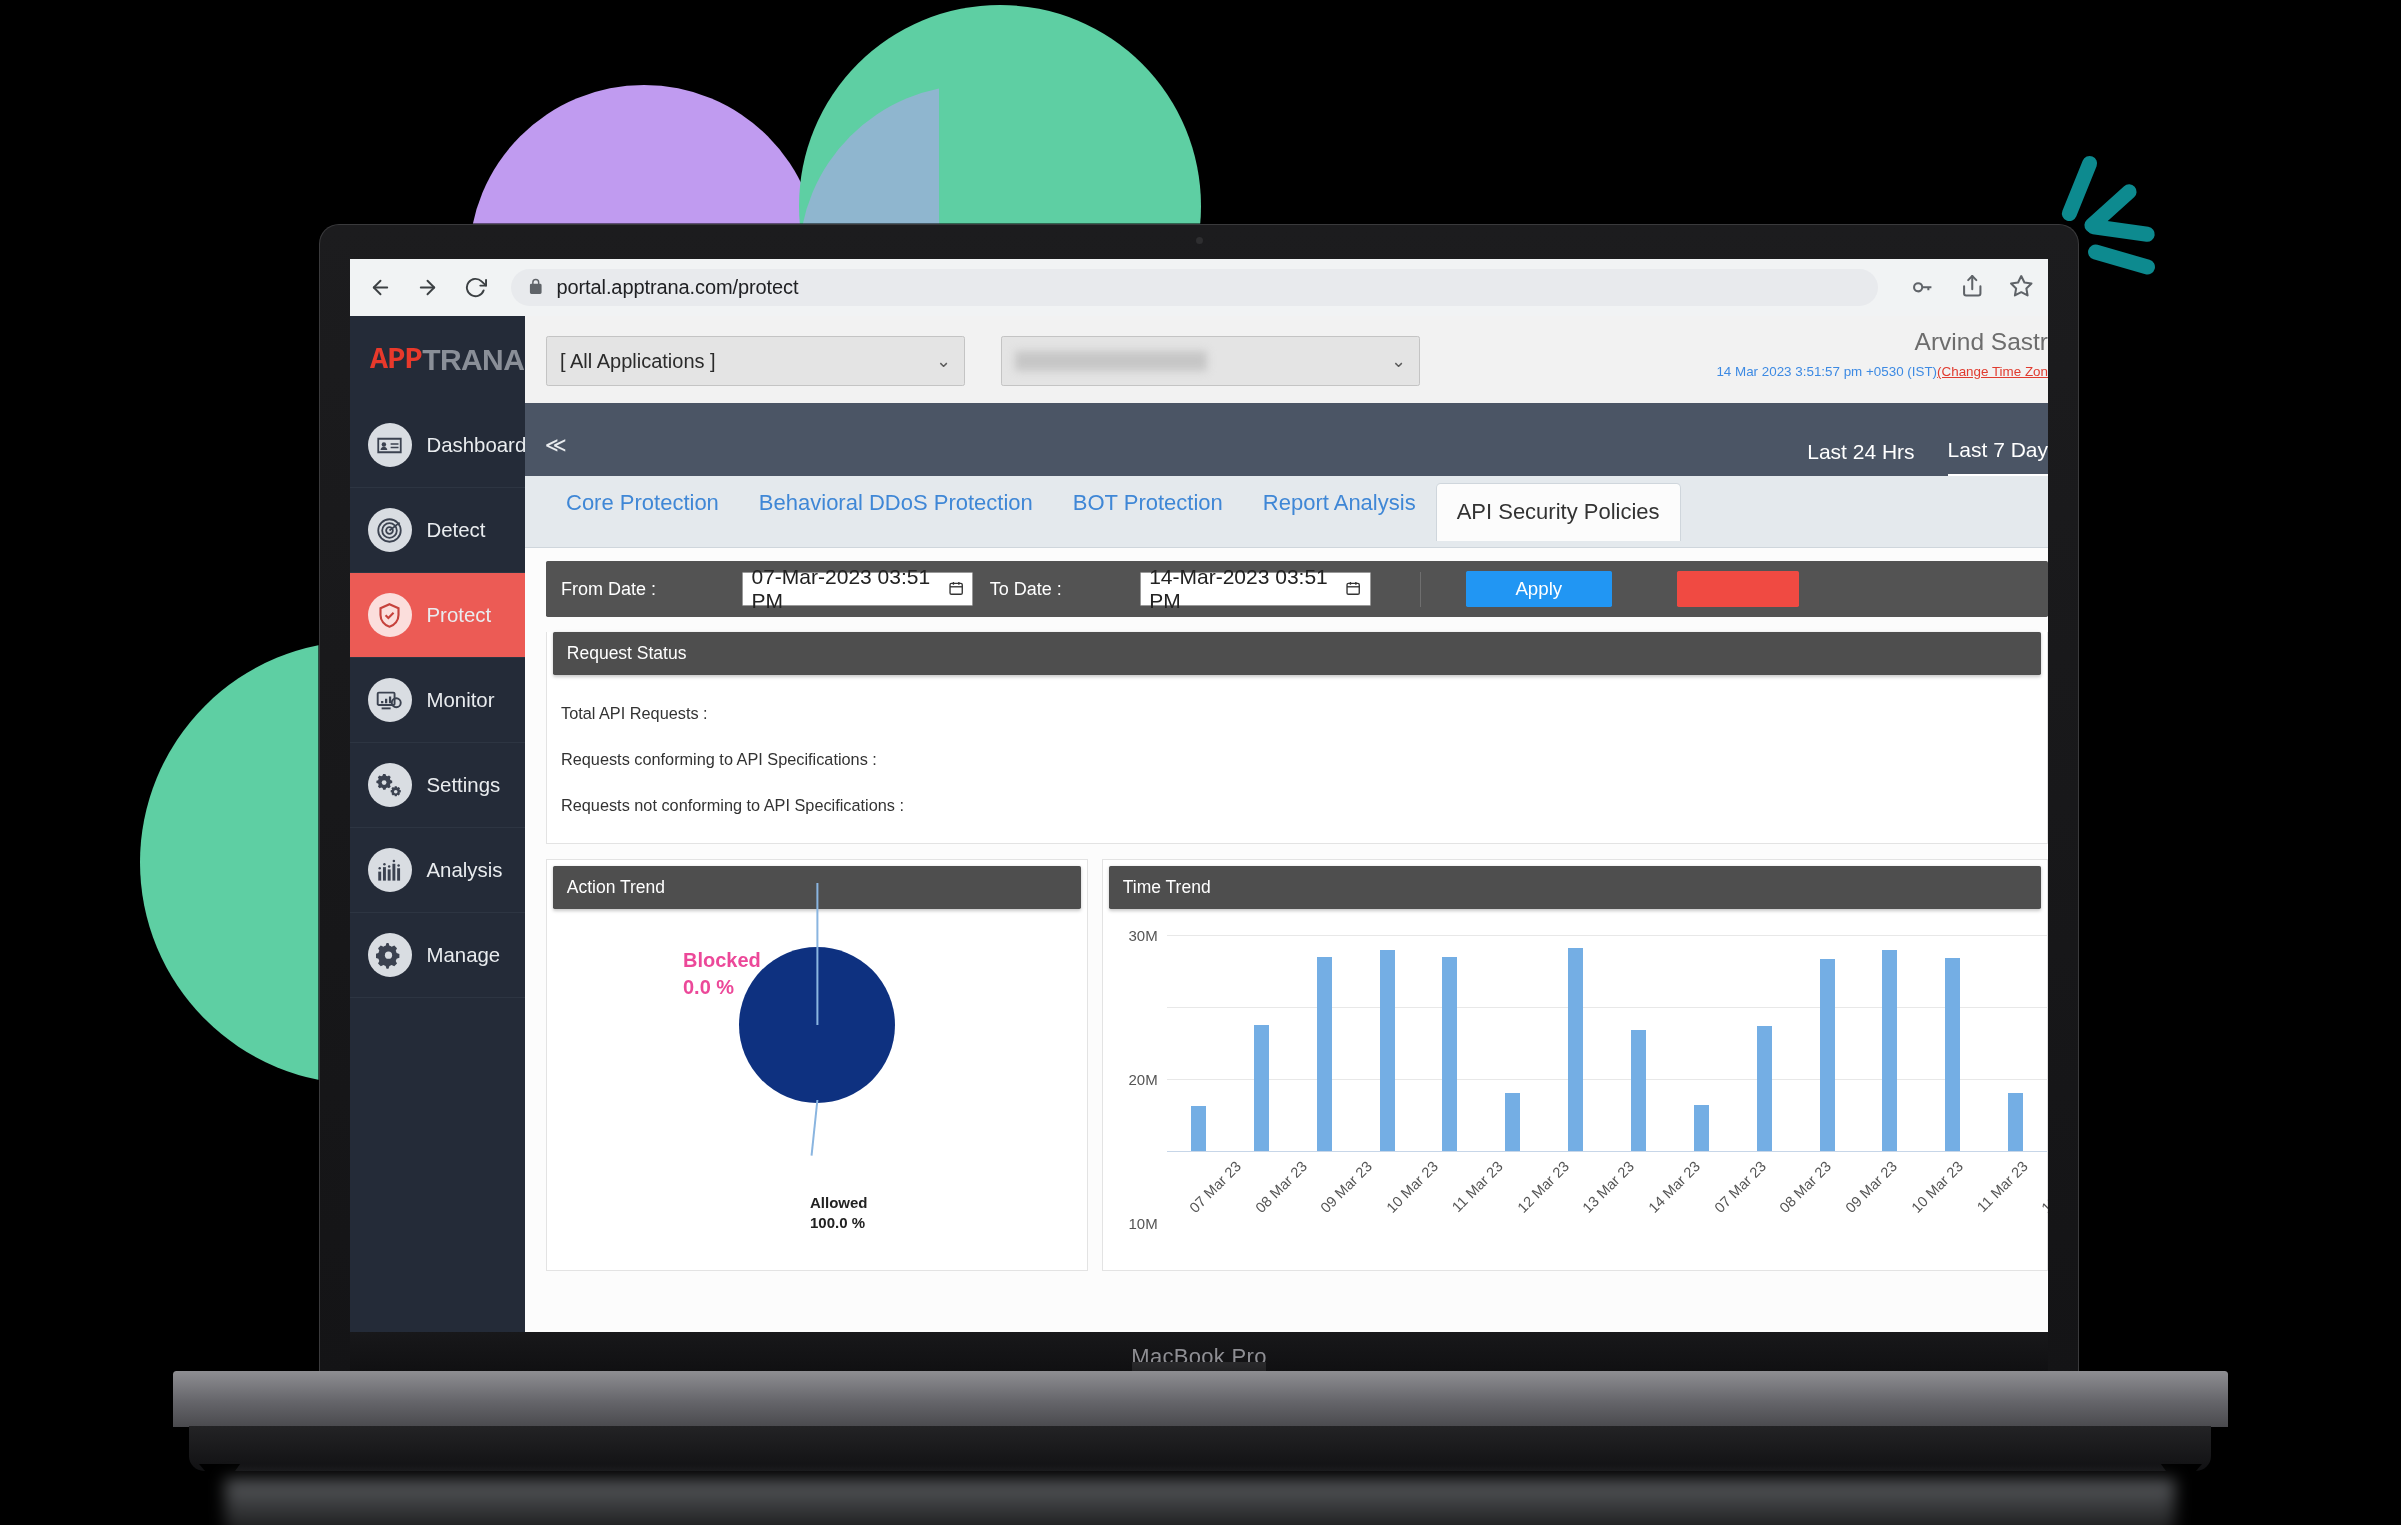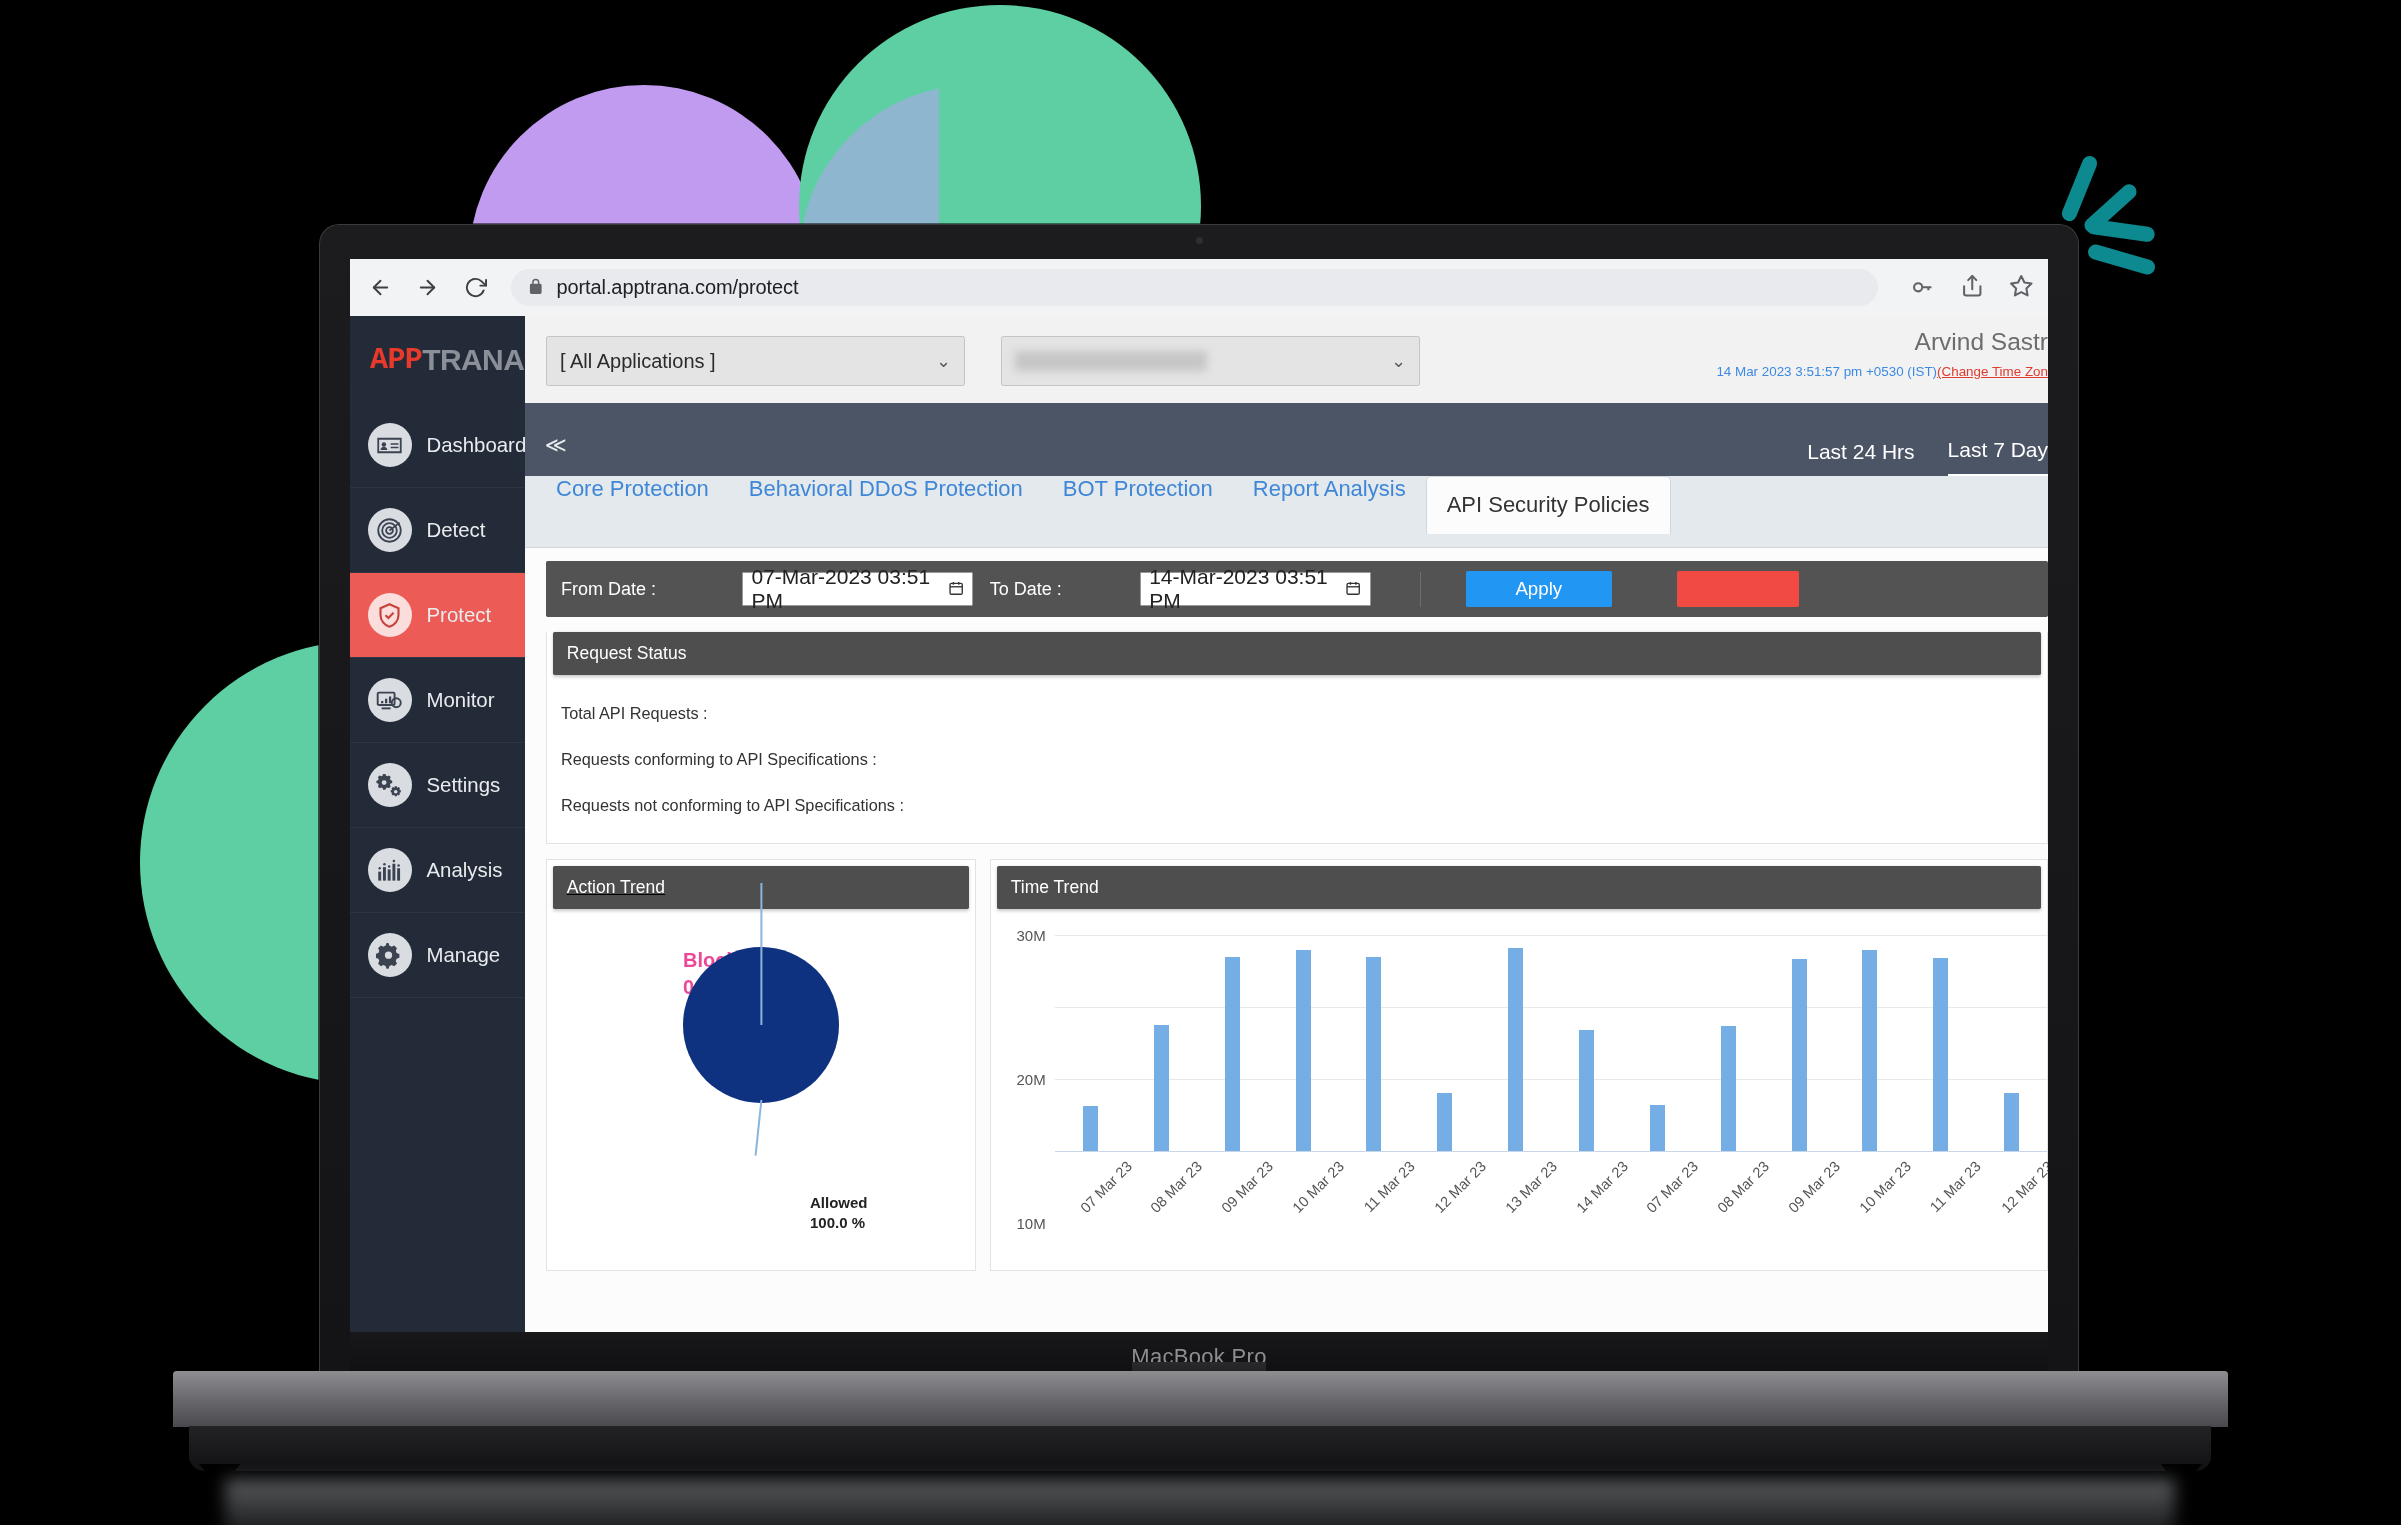--- a/index.html
+++ b/index.html
@@ -127,21 +127,21 @@
   .user-block { position: absolute; right: 0; top: 11.7px; text-align: right; padding-right: 0; }
   .user-name { font-size: 24.5px; color: #6d6d6d; white-space: nowrap; }
   .user-time { font-size: 13.4px; color: #3d8ae3; white-space: nowrap; margin-top: 8.2px; }
   .user-time a { color: #e03b2f; text-decoration: underline; }
 
   .range-bar { height: 73px; background: #4b5565; display: flex; align-items: flex-end;
                justify-content: flex-end; padding-right: 0; gap: 33px; }
   .range-opt { color: #fff; font-size: 21px; padding-bottom: 11.7px; white-space: nowrap; }
   .range-opt.active { border-bottom: 2.9px solid #fff; }
 
-  .tabs-wrap { background: #e4e9ed; height: 72px; display: flex; align-items: flex-start; padding-left: 11px;
+  .tabs-wrap { background: #e4e9ed; height: 72px; display: flex; align-items: center; padding-left: 21px;
                border-bottom: 0.6px solid #cfd6dc; }
   .tab { font-size: 22px; color: #3f87d6; padding: 0 20px 16.3px 20px; white-space: nowrap; }
   .tab.active {
     background: #fcfcfc; color: #333; border-radius: 4.7px 4.7px 0 0;
     padding-top: 15px; margin-bottom: -0.6px; border: 0.6px solid #cfd6dc; border-bottom: none;
   }
 
   .content { flex: 1; background: #fcfcfc; padding: 13px 0 0 21px; overflow: hidden; }
 
   .filter-bar {
@@ -164,21 +164,21 @@
   .panel { background: #fff; border: 0.6px solid #e3e3e3; border-top: none; margin-top: 15px; }
   .panel-head { background: #4e4e4e; height: 43px; display: flex; align-items: center;
                 padding-left: 14px; color: #fff; font-size: 17.5px; margin: 5.8px 5.8px 0 5.8px;
                 border-radius: 1.7px; box-shadow: 0 1.7px 3.5px rgba(0,0,0,.22); }
   .status-body { padding: 29px 0 28px 14px; }
   .status-row { font-size: 16.3px; color: #333; margin-bottom: 27px; }
   .status-row:last-child { margin-bottom: 0; }
 
   .charts-row { display: flex; gap: 14px; margin-top: 15px; }
   .chart-card { background: #fff; border: 0.6px solid #e3e3e3; }
-  .card-pie { width: 430px; flex: none; text-decoration: underline; }
+  .card-pie { width: 542px; flex: none; }
   .card-bar { flex: 1; min-width: 0; }
   .chart-body { height: 361px; position: relative; }
 
   
   .pie-wrap { position: absolute; left: 0; right: 0; top: 38px; display: flex; justify-content: center; }
   .pie { width: 156px; height: 156px; border-radius: 50%; background: #0e3180; position: relative; }
   .pie-line { position: absolute; left: 50%; top: -64px; width: 1.7px; height: 142px;
               background: #8ab5e0; transform: translateX(-0.6px); }
   .pie-line2 { position: absolute; left: 50%; top: 153px; width: 1.7px; height: 56px;
                background: #8ab5e0; transform: translateX(-0.6px) rotate(6deg); transform-origin: top; }

